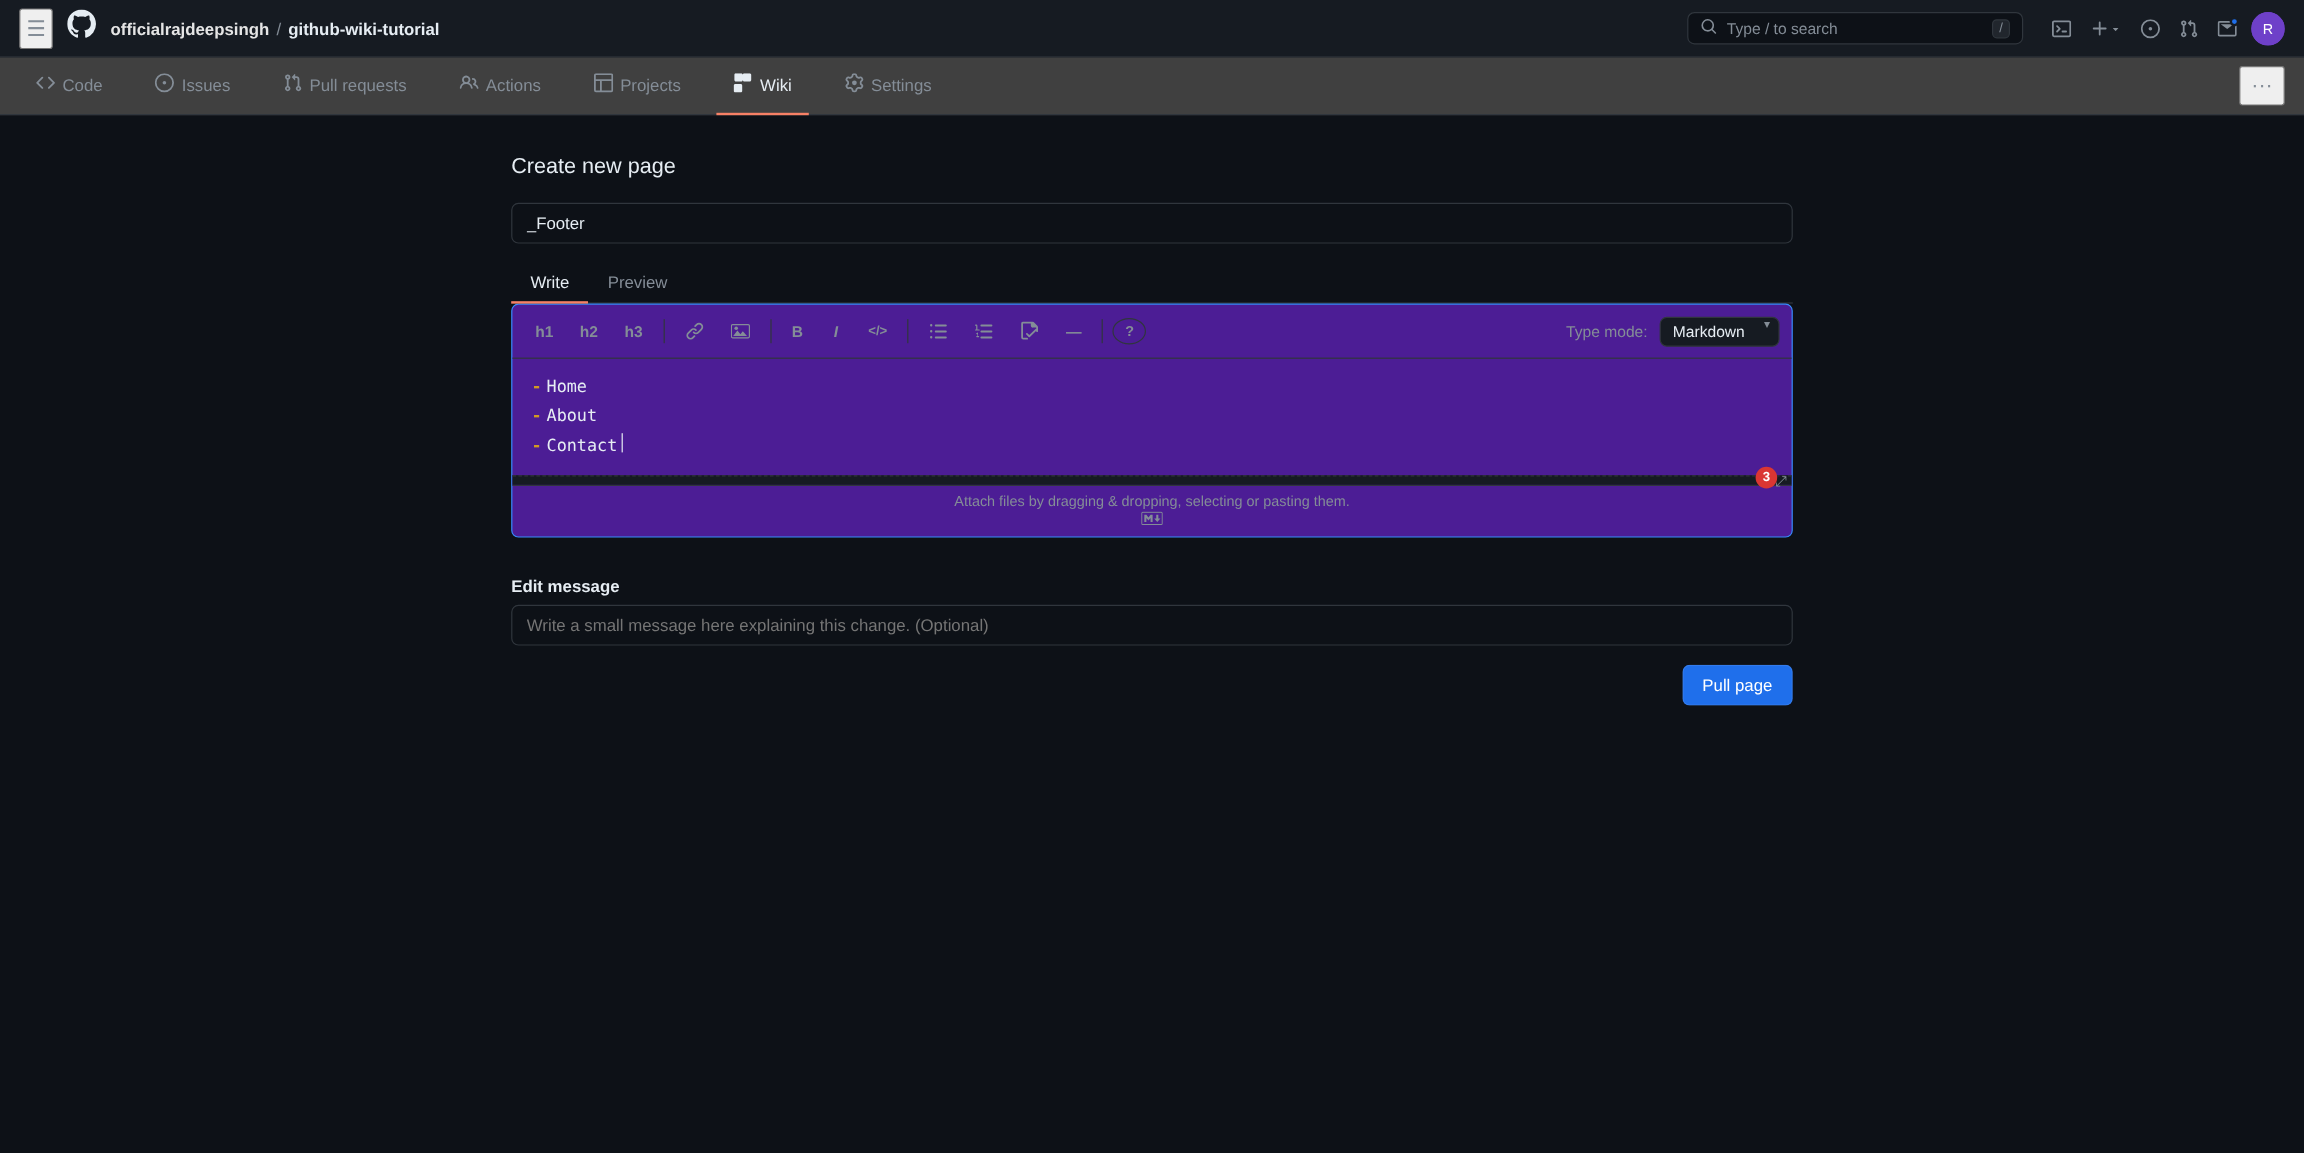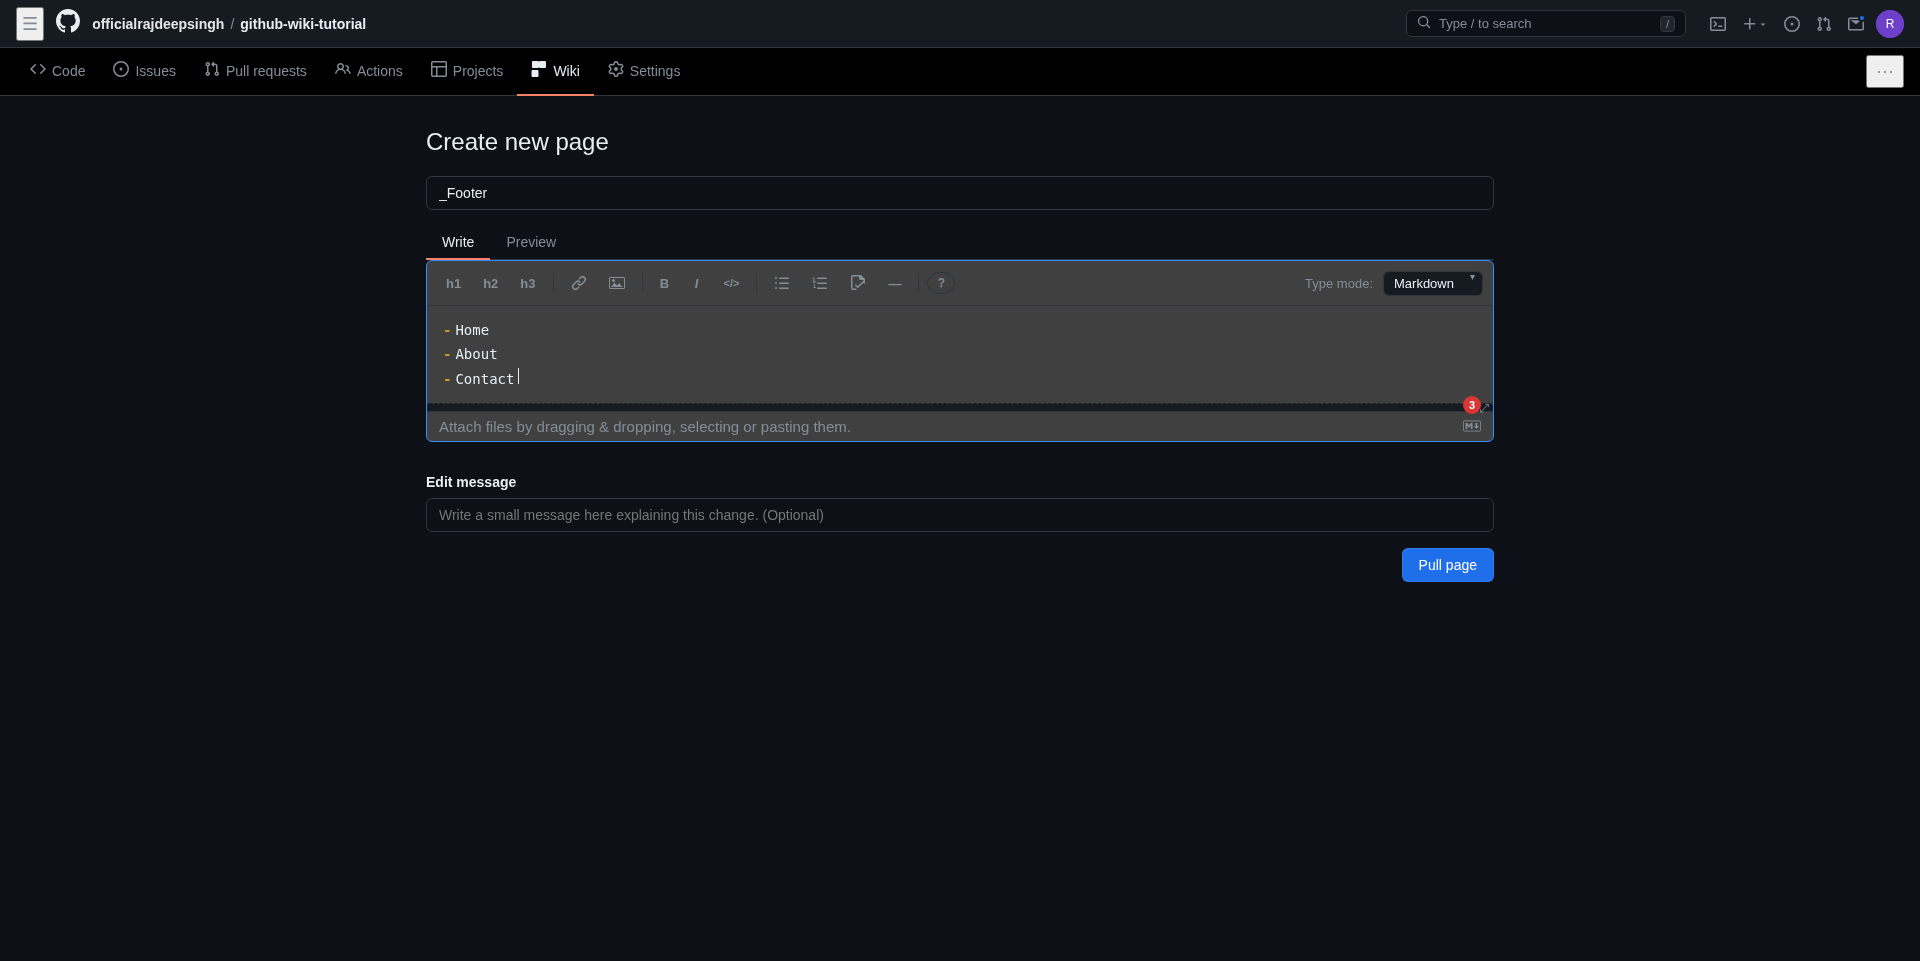--- a/index.html
+++ b/index.html
@@ -116,25 +116,25 @@
       height: 8px;
       background: #1f6feb;
       border-radius: 50%;
       border: 2px solid #161b22;
     }
 
     
     .repo-nav {
       display: flex;
       align-items: center;
-      background: #000000;
+      background: #404040;
       border-bottom: 1px solid #30363d;
       padding: 0 16px;
       height: 48px;
-      gap: 0;
+      gap: 16px;
       justify-content: flex-end;
     }
     .repo-nav-item {
       display: flex;
       align-items: center;
       gap: 6px;
       padding: 12px 14px;
       color: #848d97;
       cursor: pointer;
       font-size: 14px;
@@ -154,21 +154,21 @@
       padding: 4px 8px;
     }
 
     
     .main-content {
       padding: 32px 16px;
       max-width: 1100px;
       margin: 0 auto;
     }
     .page-title {
-      font-size: 24px;
+      font-size: 18px;
       font-weight: 400;
       color: #e6edf3;
       margin-bottom: 20px;
     }
     .page-name-input {
       width: 100%;
       background: #0d1117;
       border: 1px solid #30363d;
       border-radius: 6px;
       color: #e6edf3;
@@ -194,21 +194,21 @@
     }
     .editor-tab.active {
       color: #e6edf3;
       border-bottom: 2px solid #f78166;
     }
 
     
     .editor-container {
       border: 1px solid #388bfd;
       border-radius: 6px;
-      background: #404040;
+      background: #4c1d95;
       margin-top: 0;
     }
     .editor-toolbar {
       display: flex;
       align-items: center;
       padding: 8px 10px;
       border-bottom: 1px solid #30363d;
       gap: 4px;
       flex-wrap: wrap;
     }
@@ -313,24 +313,25 @@
     .resize-icon {
       color: #848d97;
       font-size: 12px;
     }
 
     
     .file-attach-bar {
       padding: 6px 12px;
       border-top: 1px solid #30363d;
       color: #848d97;
-      font-size: 15px;
+      font-size: 12px;
       display: flex;
       justify-content: space-between;
       align-items: center;
+      flex-direction: column;
     }
     .markdown-icon {
       color: #848d97;
       font-size: 14px;
       cursor: pointer;
     }
 
     
     .edit-message-section {
       margin-top: 32px;

